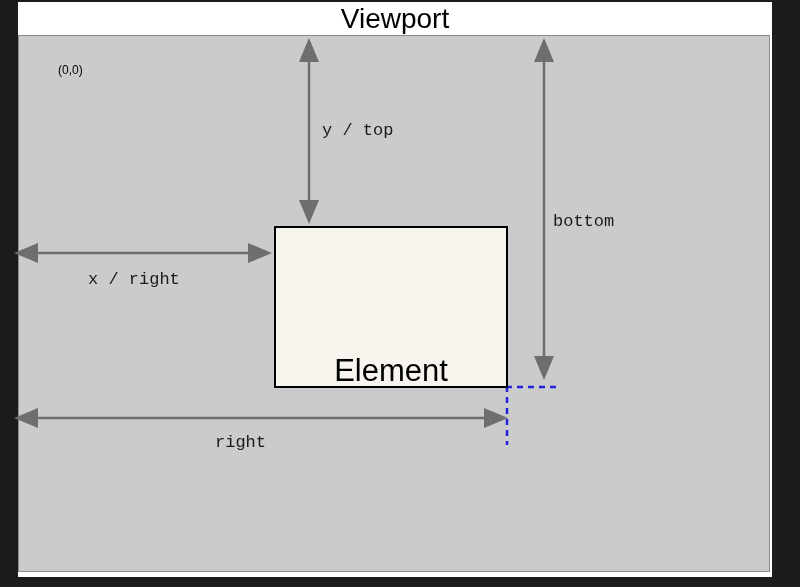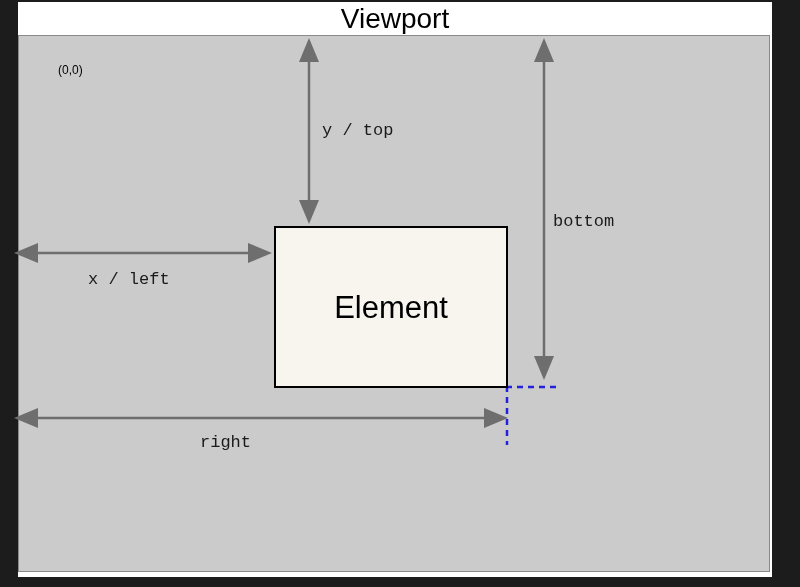--- a/index.html
+++ b/index.html
@@ -93,21 +93,21 @@
   .element-box {
     position: absolute;
     left: 274px;
     top: 226px;
     width: 234px;
     height: 162px;
     background: #f8f5ef;
     border: 2px solid #000000;
     box-sizing: border-box;
     display: flex;
-    align-items: center;
+    align-items: flex-end;
     justify-content: center;
   }
   .element-label {
     font-family: "Liberation Sans", sans-serif;
     font-size: 31px;
     color: #000000;
     line-height: 1;
   }
 
   
@@ -115,21 +115,21 @@
     position: absolute;
     font-family: "Liberation Mono", monospace;
     font-size: 17px;
     color: #1a1a1a;
     line-height: 1;
     white-space: nowrap;
   }
   .label-y-top   { left: 322px; top: 122px; }
   .label-x-left  { left: 88px;  top: 271px; }
   .label-bottom  { left: 553px; top: 201px; margin-top: 12px; }
-  .label-right   { left: 200px; top: 434px; }
+  .label-right   { left: 215px; top: 434px; }
 </style>
 </head>
 <body>
 
 <div id="stage">
 
   <div class="viewport-window">
 
     <div class="viewport-titlebar">
       <span class="viewport-title">Viewport</span>
@@ -173,19 +173,19 @@
     </g>
 
   </svg>
 
   <div class="element-box">
     <span class="element-label">Element</span>
   </div>
 
   <span class="dim-label label-y-top">y / top</span>
 
-  <span class="dim-label label-x-left">x / left</span>
+  <span class="dim-label label-x-left">x / right</span>
 
   <span class="dim-label label-bottom">bottom</span>
 
   <span class="dim-label label-right">right</span>
 
 </div>
 
 </body></html>

